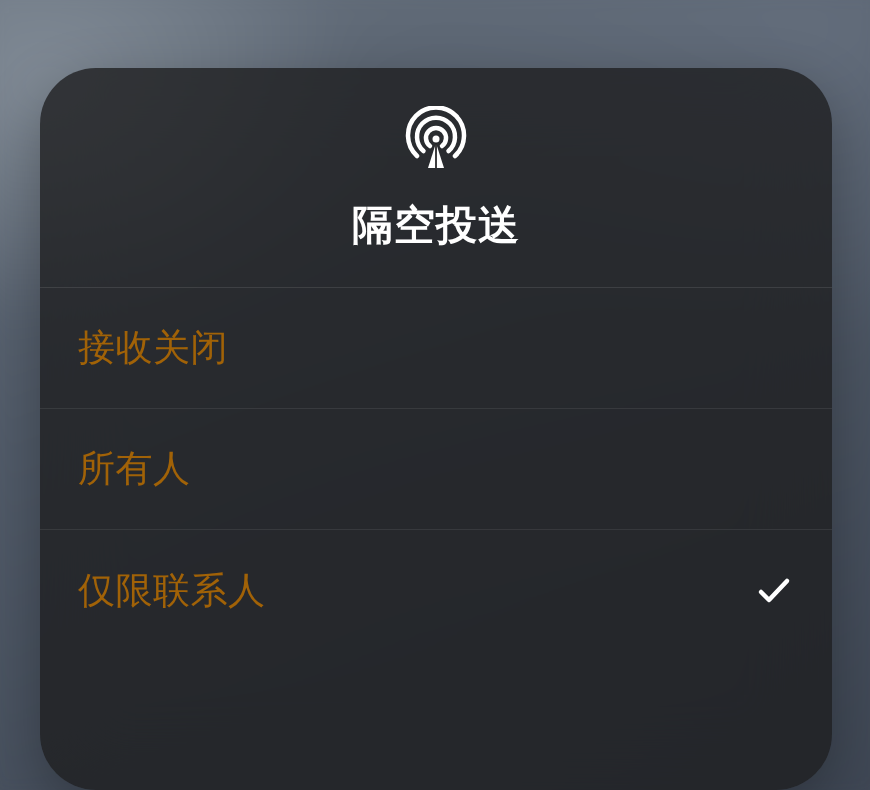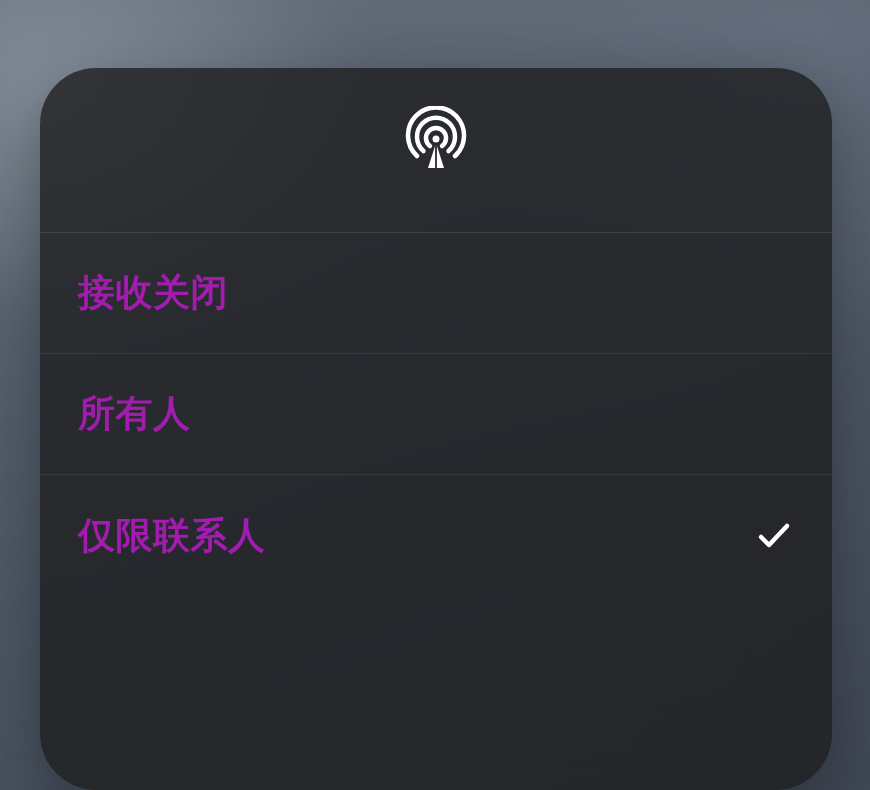--- a/index.html
+++ b/index.html
@@ -86,23 +86,23 @@
       height: 121px;
       cursor: pointer;
       position: relative;
     }
 
     .option-item:not(:last-child) {
       border-bottom: 1px solid rgba(255,255,255,0.08);
     }
 
     .option-label {
-      color: #a21caf;
+      color: #a16207;
       font-size: 37px;
-      font-weight: 700;
+      font-weight: 400;
       letter-spacing: 0.5px;
     }
 
     .check-icon {
       width: 40px;
       height: 40px;
       display: flex;
       align-items: center;
       justify-content: center;
     }
@@ -128,20 +128,21 @@
     <span class="airdrop-icon">
       <svg viewBox="0 0 66 66" fill="none" stroke="#ffffff">
         <path d="M 14 50 A 28 28 0 1 1 52 50" stroke-width="4.5" stroke-linecap="round"></path>
         <path d="M 20.5 45 A 19 19 0 1 1 45.5 45" stroke-width="4.5" stroke-linecap="round"></path>
         <path d="M 27 40 A 10 10 0 1 1 39 40" stroke-width="4.5" stroke-linecap="round"></path>
         <circle cx="33" cy="33" r="3.5" fill="#ffffff" stroke="none"></circle>
         <path d="M 33 37 L 25 62 L 41 62 Z" fill="#ffffff" stroke="none"></path>
         <path d="M 33 37 L 33 62" stroke="#1c1c1e" stroke-width="2" stroke-opacity="0.85"></path>
       </svg>
     </span>
+    <div class="panel-title">隔空投送</div>
   </div>
 
   <div class="option-list">
 
     <div class="option-item">
       <span class="option-label">接收关闭</span>
       <span class="check-icon hidden">
         <svg viewBox="0 0 36 36" fill="none" stroke="#ffffff" stroke-width="4.5" stroke-linecap="round" stroke-linejoin="round">
           <path d="M 5 19 L 13 27 L 31 8"></path>
         </svg>

